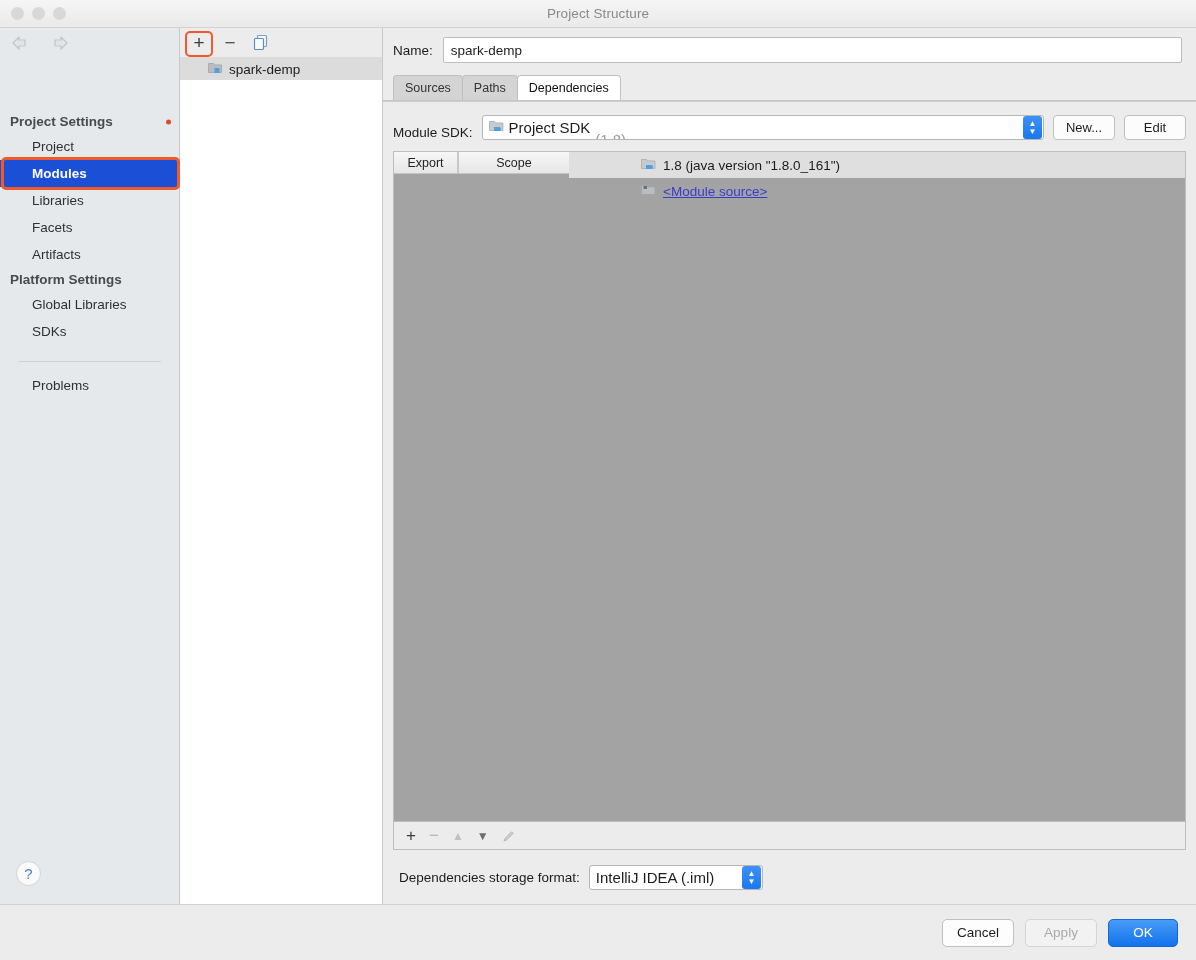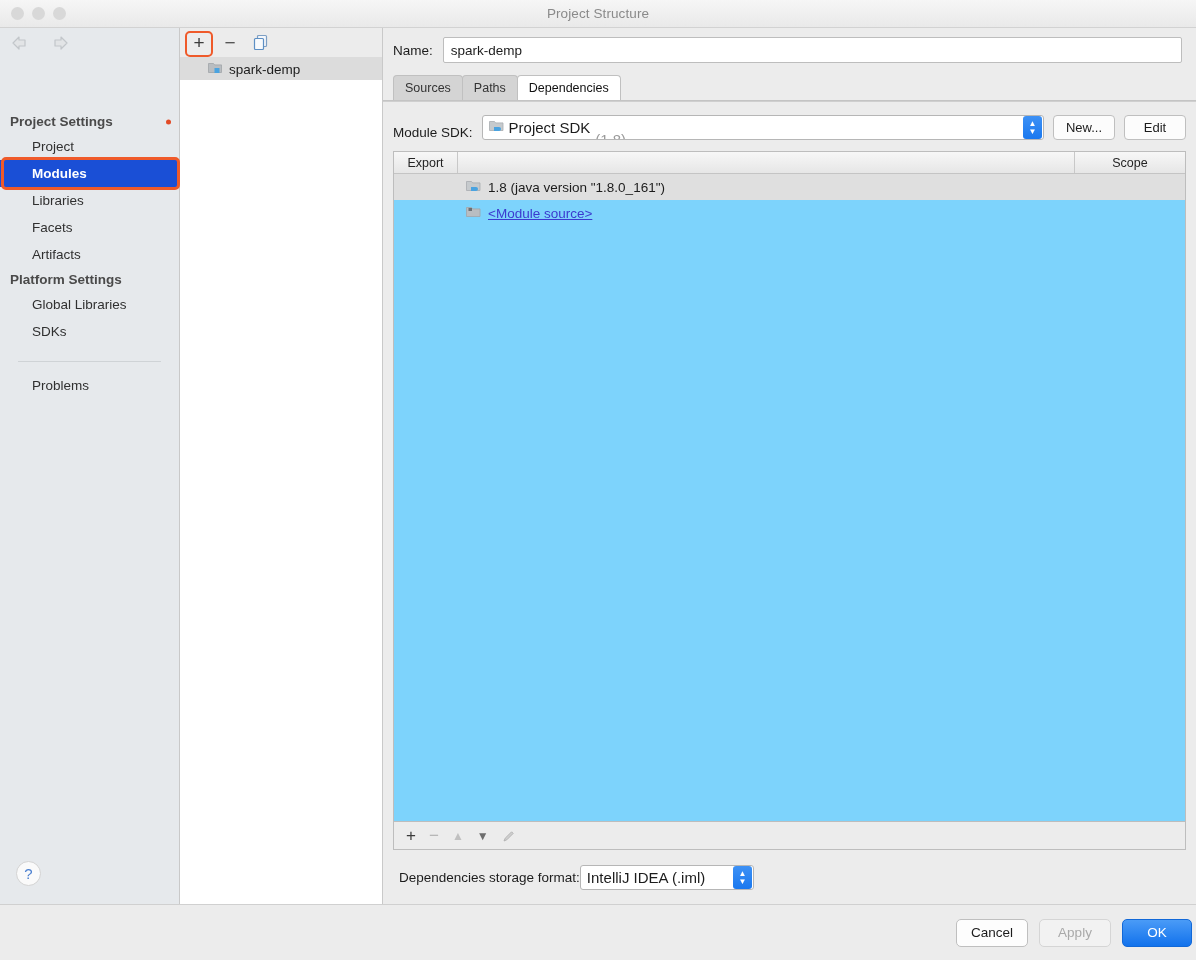--- a/index.html
+++ b/index.html
@@ -169,22 +169,22 @@
   .sqbtn {
     height: 25px; min-width: 62px; background: #fcfcfc;
     border: 1px solid #bfbfbf; border-radius: 4px;
     font-size: 13px; color: #1c1c1c;
     display: flex; align-items: center; justify-content: center;
     font-family: inherit;
   }
 
   
   .table-wrap {
-    flex: 1; display: flex; flex-direction: column;
-    border: 1px solid #bdbdbd; background: #7dd3fc; min-height: 0;
+    flex: 1; display: flex; 
+    border: 1px solid #bdbdbd; background: #a3a3a3; min-height: 0;
   }
   .thead { display: flex; height: 22px; background: linear-gradient(#f7f7f7, #e6e6e6); border-bottom: 1px solid #c4c4c4; }
   .th {
     font-size: 12.5px; color: #242424;
     display: flex; align-items: center; justify-content: center;
     border-right: 1px solid #c8c8c8;
   }
   .th.export { width: 64px; }
   .th.mid { flex: 1; border-right: 1px solid #c8c8c8; }
   .th.scope { width: 110px; border-right: none; }
@@ -198,32 +198,32 @@
   .trow .linktext { color: #3b3bcf; text-decoration: underline; }
 
   .dep-toolbar {
     height: 28px; border: 1px solid #bdbdbd; border-top: none;
     background: #ececec; display: flex; align-items: center;
     gap: 13px; padding-left: 12px;
   }
   .dt-ico { font-size: 15px; line-height: 1; display: flex; align-items: center; }
 
   .storage-row {
-    display: flex; align-items: center; gap: 0;
+    display: flex; align-items: center; gap: 9px;
     padding: 15px 0 14px 6px;
   }
   .storage-label { font-size: 13.5px; color: #1c1c1c; }
   .combo.storage { width: 174px; }
 
   
   .footer {
     height: 56px; border-top: 1px solid #d0d0d0;
     background: #ececec;
     display: flex; align-items: center; justify-content: flex-end;
-    gap: 11px; padding-right: 4px;
+    gap: 11px; padding-right: 18px;
     flex: 0 0 56px;
   }
   .fbtn {
     min-width: 72px; height: 28px; border-radius: 5px;
     font-size: 13.5px; font-family: inherit;
     display: flex; align-items: center; justify-content: center;
     border: 1px solid #bfbfbf; background: #fdfdfd; color: #1c1c1c;
   }
   .fbtn.disabled { color: #a9a9a9; background: #f2f2f2; border-color: #d5d5d5; }
   .fbtn.primary {

